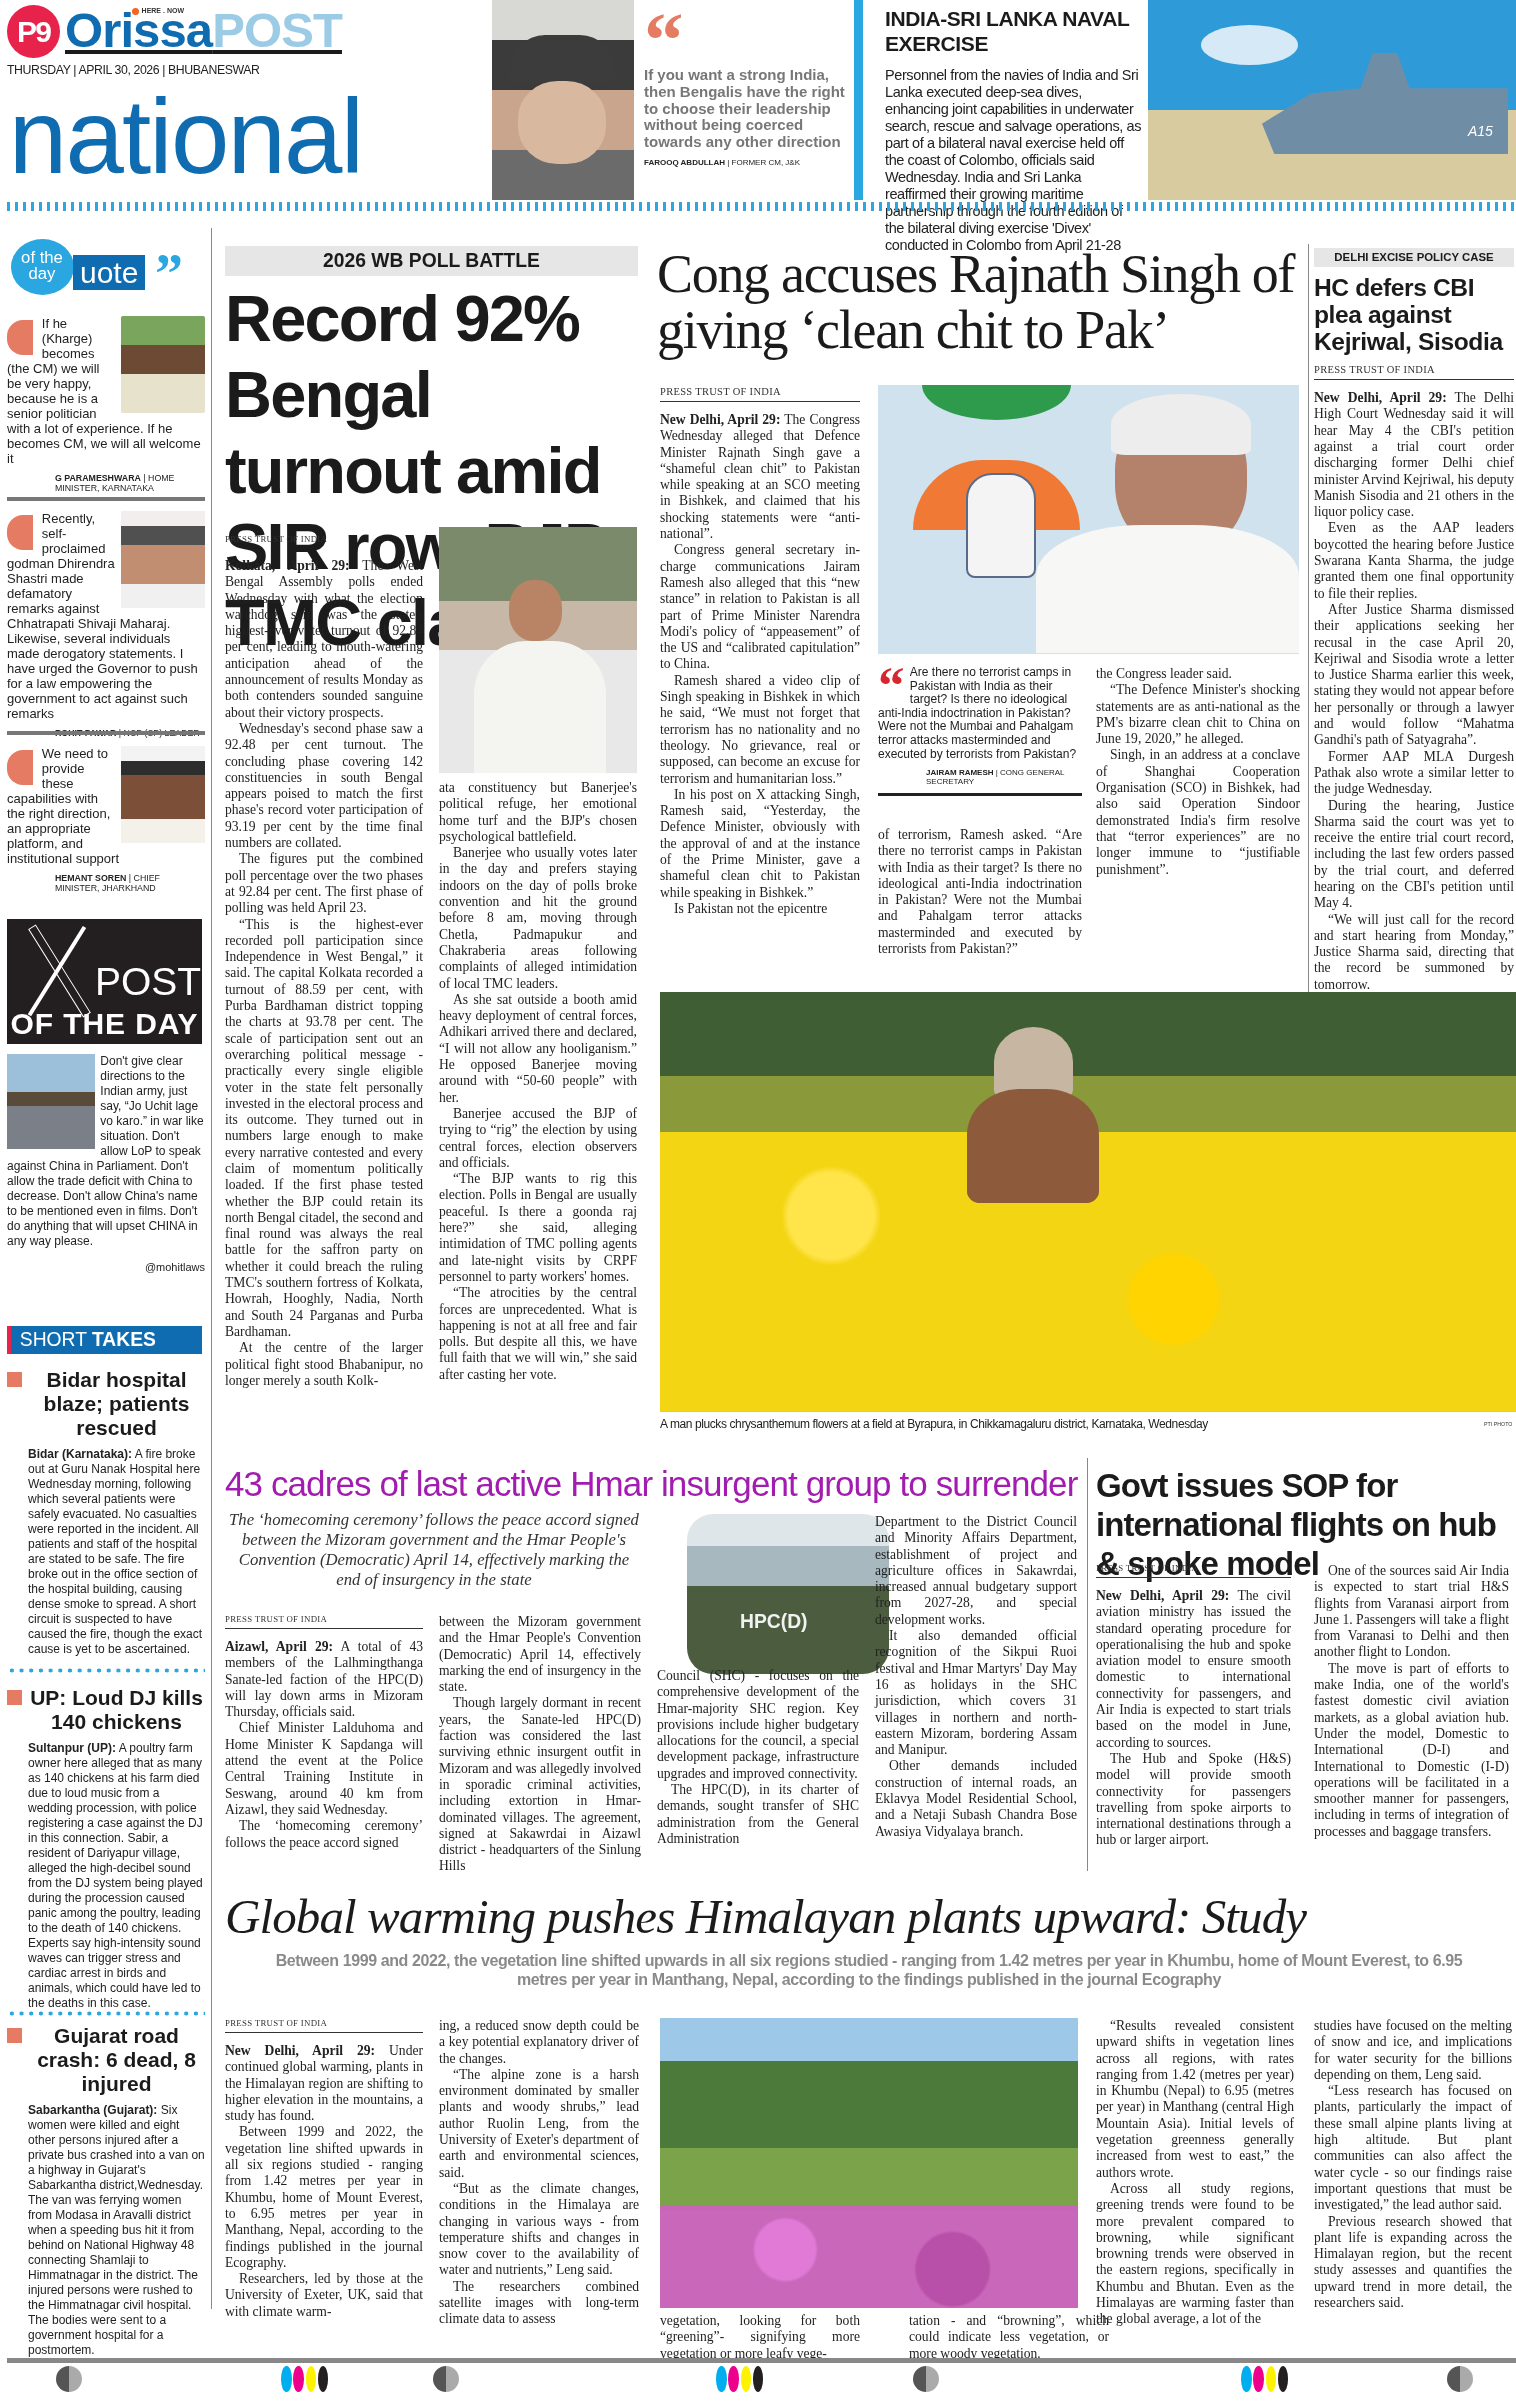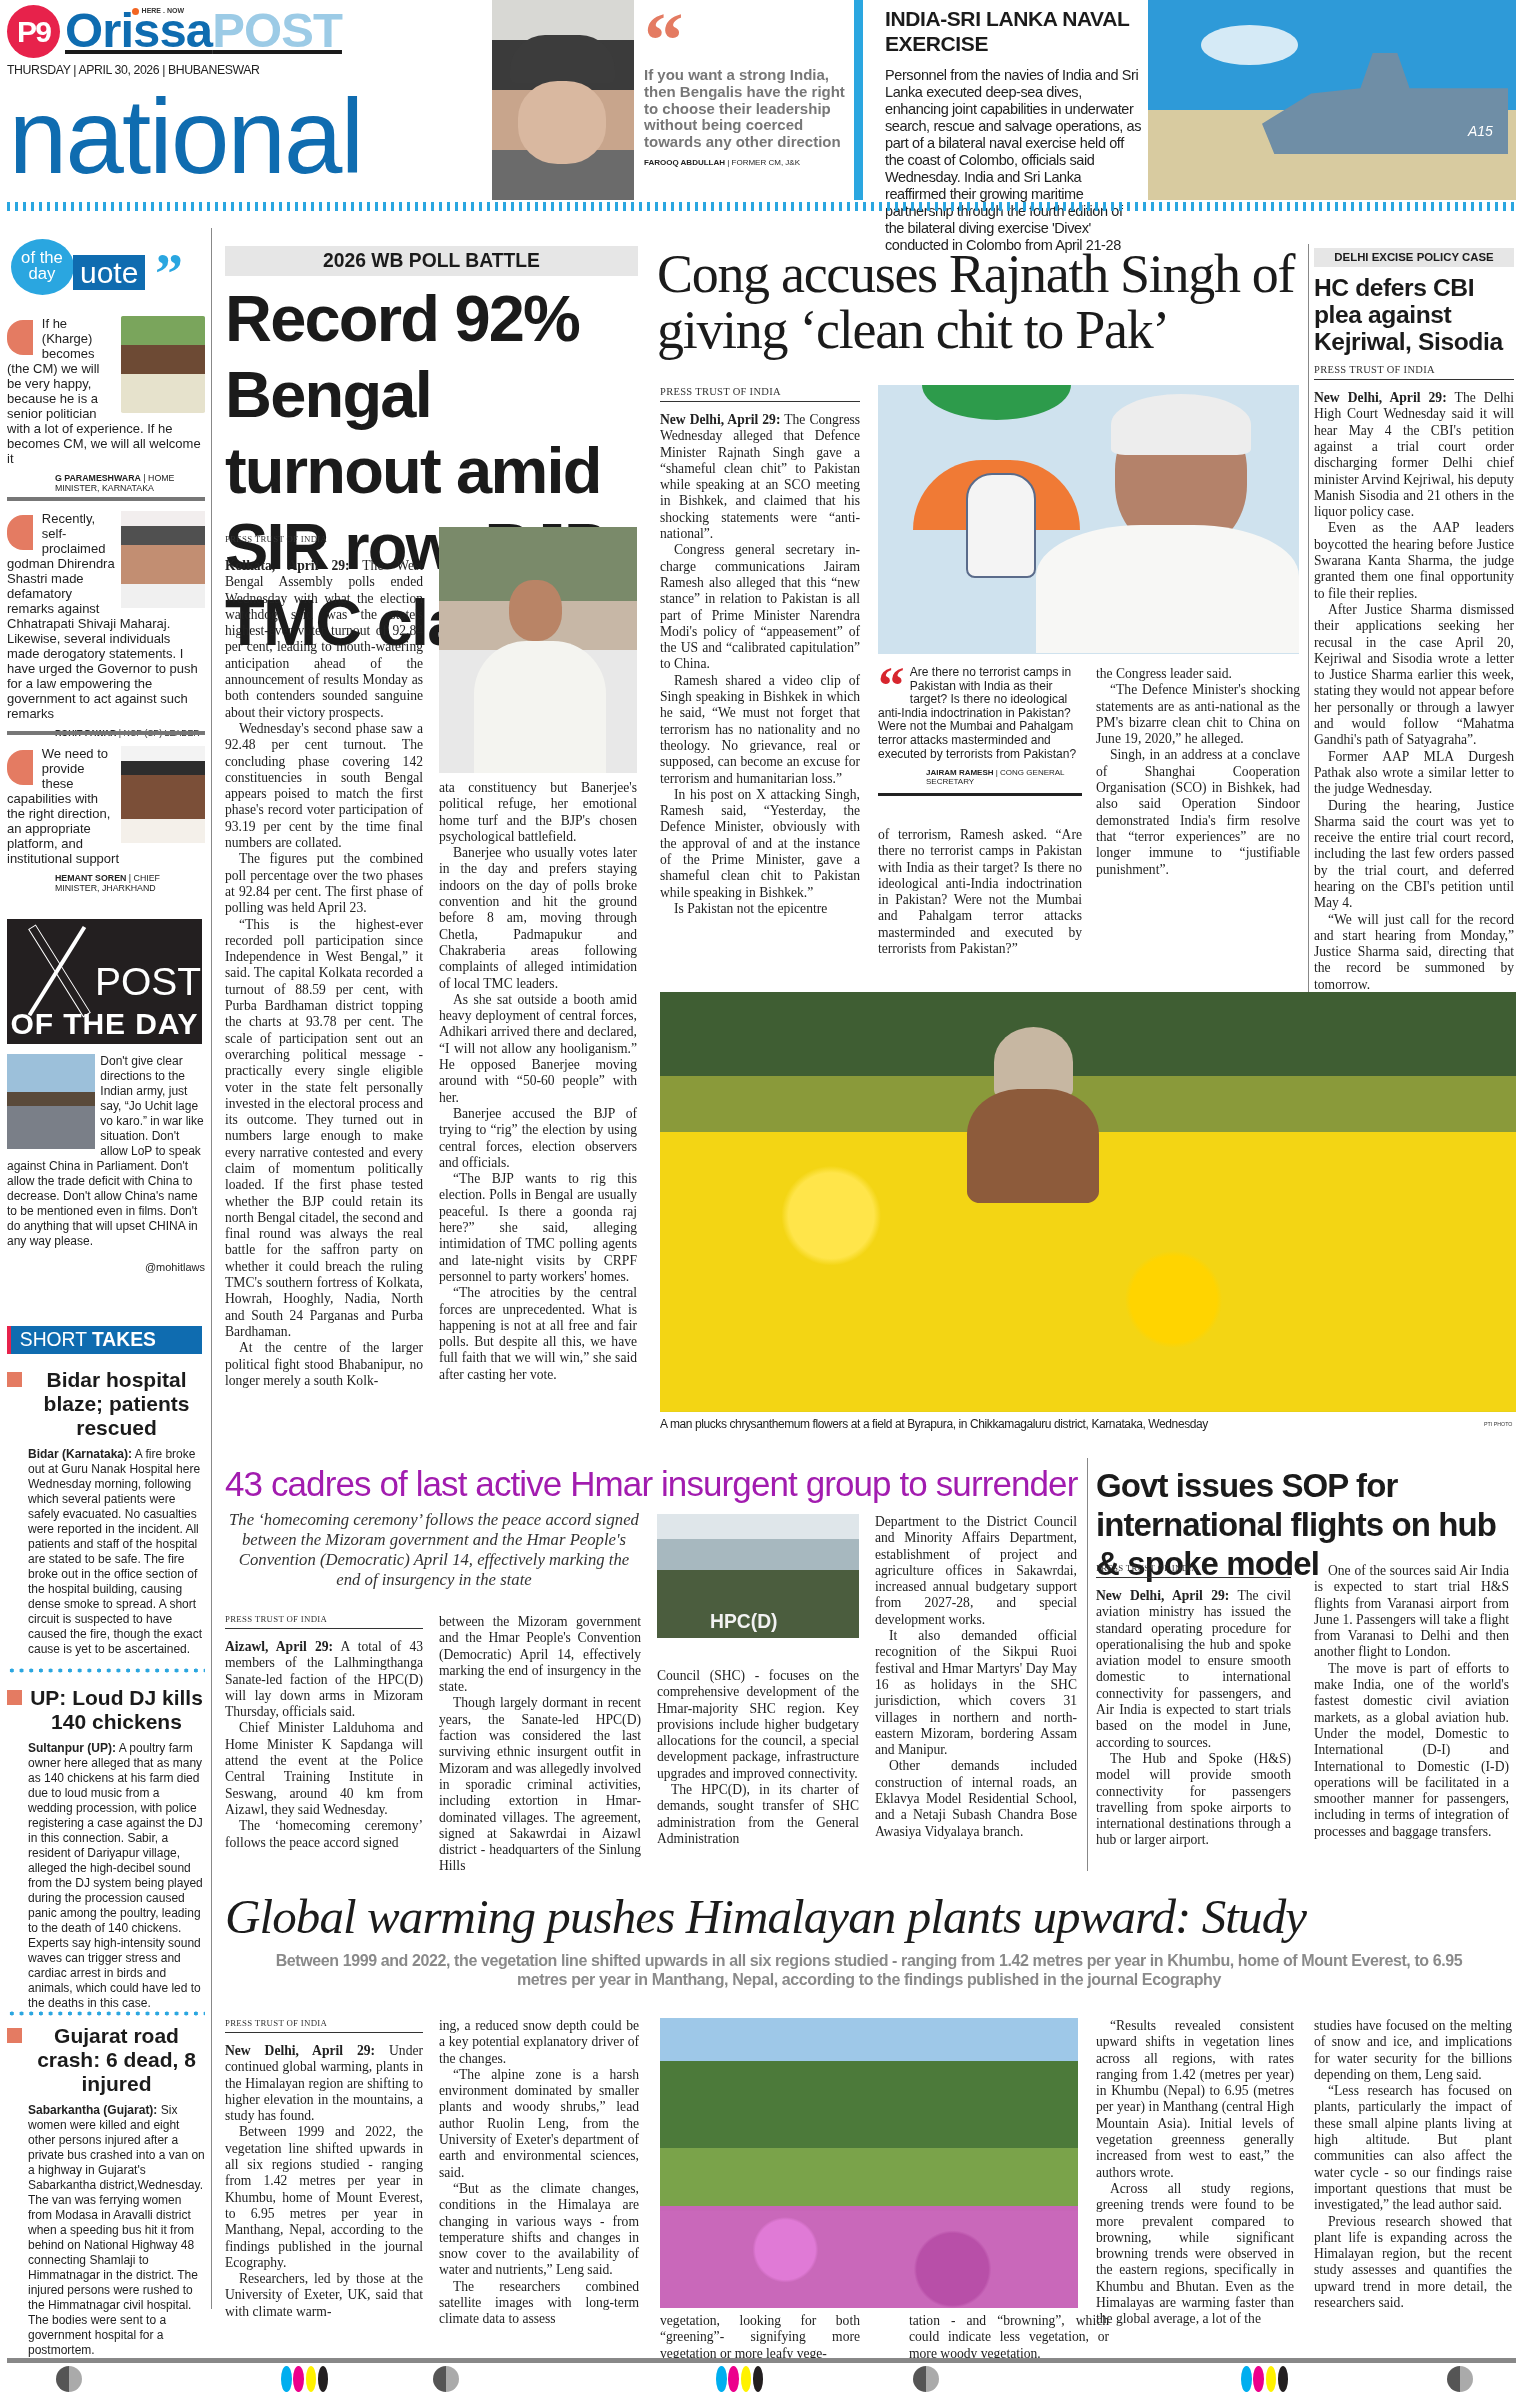--- a/index.html
+++ b/index.html
@@ -235,21 +235,21 @@
     <p>Chief Minister Lalduhoma and Home Minister K Sapdanga will attend the event at the Police Central Training Institute in Seswang, around 40 km from Aizawl, they said Wednesday.</p>
     <p>The ‘homecoming ceremony’ follows the peace accord signed</p>
   </div>
 </div>
 <div class="abs" style="left:439px;top:1614px;width:202px;">
   <div class="body-text">
     <p class="first">between the Mizoram government and the Hmar People's Convention (Democratic) April 14, effectively marking the end of insurgency in the state.</p>
     <p>Though largely dormant in recent years, the Sanate-led HPC(D) faction was considered the last surviving ethnic insurgent outfit in Mizoram and was allegedly involved in sporadic criminal activities, including extortion in Hmar-dominated villages. The agreement, signed at Sakawrdai in Aizawl district - headquarters of the Sinlung Hills</p>
   </div>
 </div>
-<div class="photo" style="left:657px;top:1514px;width:202px;height:124px;background:linear-gradient(180deg,#dfe6ea 0 20%,#a7b8bf 20% 45%,#4b5d3e 45%);">
+<div class="photo" style="left:687px;top:1514px;width:202px;height:160px;background:linear-gradient(180deg,#dfe6ea 0 20%,#a7b8bf 20% 45%,#4b5d3e 45%);border-radius:26px;">
   <div class="abs sans" style="left:53px;top:97px;font-weight:bold;font-size:19.3px;color:#f2f2f2;">HPC(D)</div>
 </div>
 <div class="abs" style="left:657px;top:1668px;width:202px;">
   <div class="body-text">
     <p class="first">Council (SHC) - focuses on the comprehensive development of the Hmar-majority SHC region. Key provisions include higher budgetary allocations for the council, a special development package, infrastructure upgrades and improved connectivity.</p>
     <p>The HPC(D), in its charter of demands, sought transfer of SHC administration from the General Administration</p>
   </div>
 </div>
 <div class="abs" style="left:875px;top:1514px;width:202px;">
   <div class="body-text">

